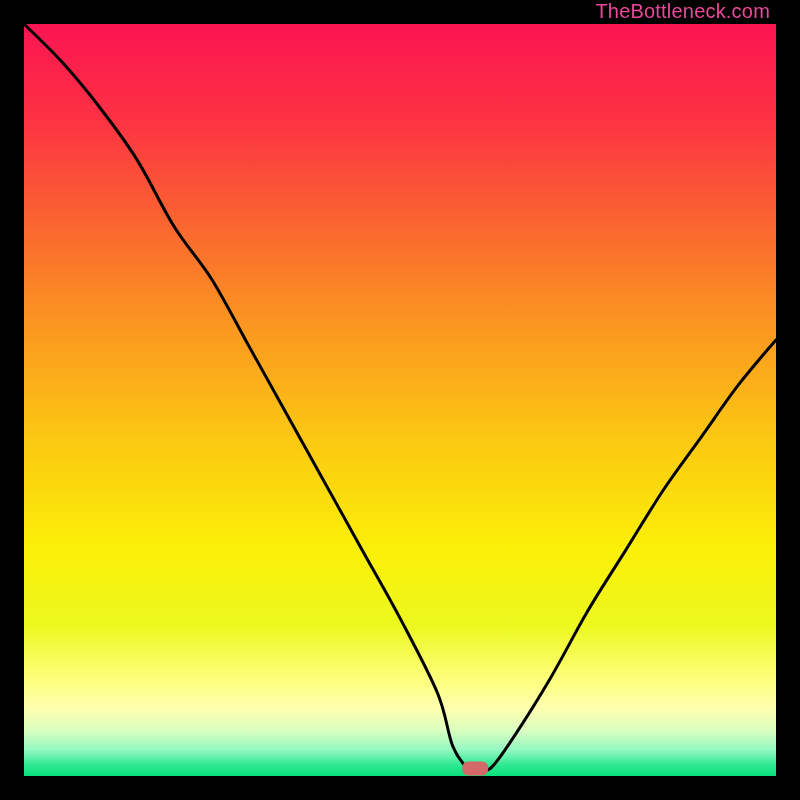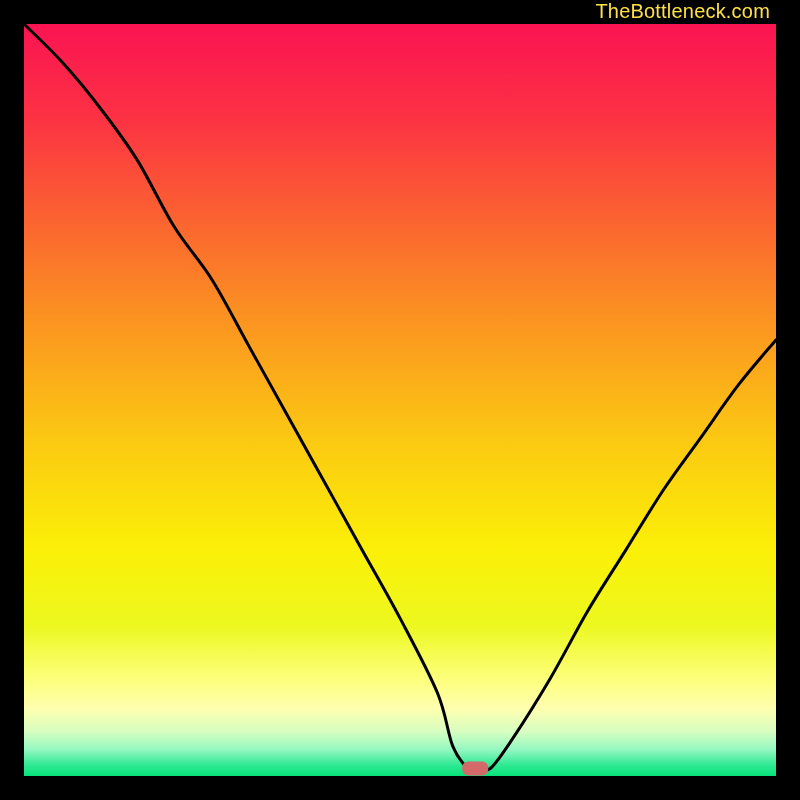--- a/index.html
+++ b/index.html
@@ -21,21 +21,21 @@
     top: 24px;
     width: 752px;
     height: 752px;
   }
   .watermark {
     position: absolute;
     top: 0px;
     right: 30px;
     font-family: Arial, sans-serif;
     font-size: 20px;
-    color: #fde047;
+    color: #ec4899;
     font-weight: 500;
     letter-spacing: 0.2px;
   }
   svg {
     display: block;
   }
 </style>
 </head>
 <body>
 

